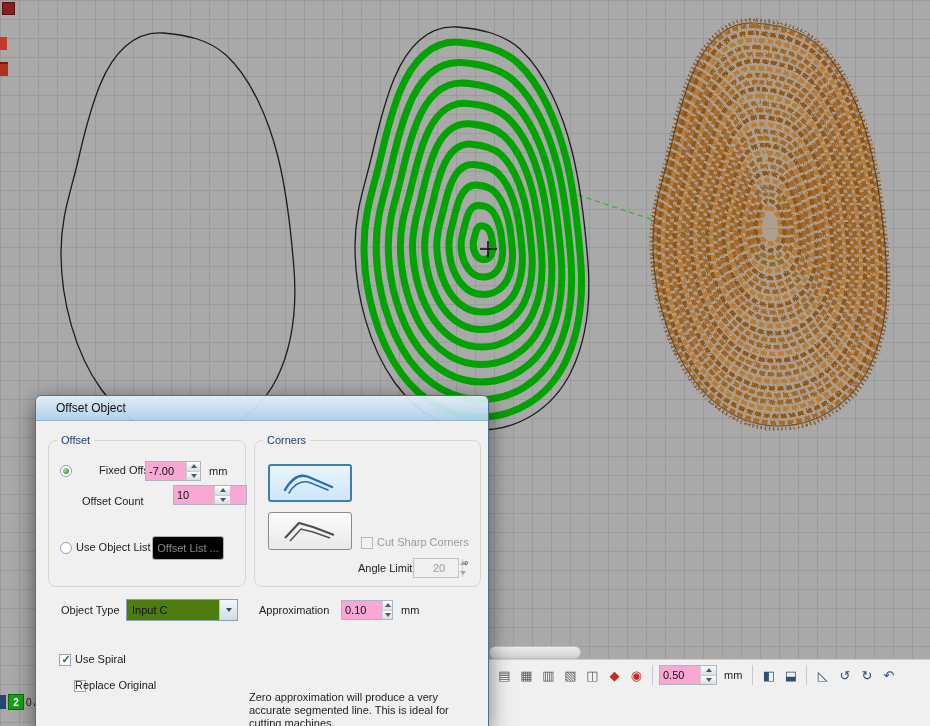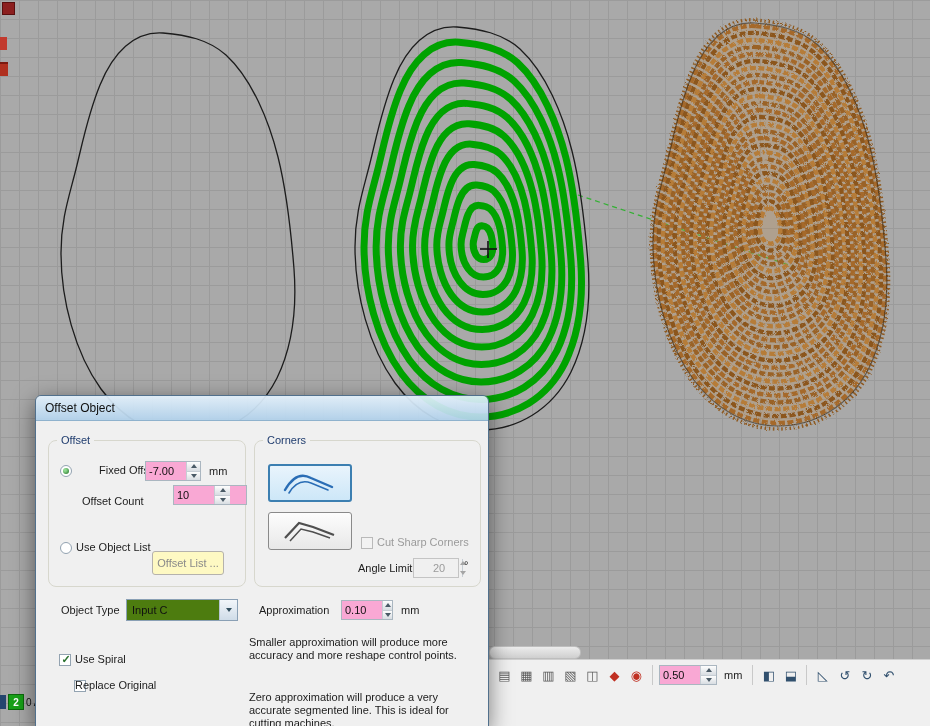--- a/index.html
+++ b/index.html
@@ -57,21 +57,21 @@
   .spin.disabled{background:#f0f0f0;border-color:#c4c4c4;}
   .spin.disabled input{color:#9b9b9b;}
   .spin.disabled .btns span{background:#ececec;}
   .spin.disabled .btns span.up::after{border-bottom-color:#a5a5a5;}
   .spin.disabled .btns span.dn::after{border-top-color:#a5a5a5;}
 
   
   .dialog{position:absolute;left:35px;top:395px;width:452px;height:331px;z-index:10;
     border:1px solid #51708c;border-radius:6px 6px 0 0;overflow:hidden;
     box-shadow:0 6px 22px rgba(0,0,0,.5);}
-  .dialog .titlebar{height:24px;display:flex;align-items:center;padding-left:9px;
+  .dialog .titlebar{height:24px;display:flex;align-items:center;padding-left:20px;
     background:linear-gradient(rgba(228,242,253,.93), rgba(180,212,238,.93));
     border-bottom:1px solid #8fb2cd;font-size:12px;color:#101010;}
   .dialog .body{position:relative;height:307px;background:#f0f0f0;font-size:11px;color:#1c1c1c;}
 
   .group{position:absolute;border:1px solid #d7d7cd;border-radius:8px;}
   .group > .glabel{position:absolute;top:-7px;left:8px;background:#f0f0f0;padding:0 4px;
     color:#1f3c6e;font-size:11px;}
   #group-offset{left:12px;top:19px;width:196px;height:145px;}
   #group-corners{left:218px;top:19px;width:225px;height:145px;}
 
@@ -86,21 +86,21 @@
 
   .cb{width:12px;height:12px;border:1px solid #93a3b1;background:#fff;box-sizing:border-box;
     display:inline-block;position:relative;}
   .cb.checked::after{content:"✓";position:absolute;left:0;top:-2px;width:12px;text-align:center;
     color:#2c7330;font-size:11px;font-weight:bold;}
   .cb.disabled{border-color:#b9b9b9;background:#f2f2f2;}
 
   .btn{display:inline-flex;align-items:center;justify-content:center;
     border:1px solid #8a9097;border-radius:3px;background:linear-gradient(#fdfdfd,#e4e4e4);
     font-size:11px;cursor:default;}
-  .btn.disabled{border-color:#b5b2ad;background:#fef9c3;color:#8a8a8a;margin-top:15px;}
+  .btn.disabled{border-color:#b5b2ad;background:#000000;color:#8a8a8a;}
 
   .corner-btn{width:84px;height:38px;display:flex;align-items:center;justify-content:center;
     border:1px solid #8a8a8a;border-radius:3px;background:linear-gradient(#fdfdfd,#e8e8e8);box-sizing:border-box;}
   .corner-btn.selected{border:2px solid #3c7fb1;background:linear-gradient(#e9f4fc,#cde7f8);}
 
   .combo{display:inline-flex;height:22px;border:1px solid #8aa0b5;background:#4d7c0f;
     align-items:center;box-sizing:border-box;}
   .combo .txt{padding:0 5px;font-size:11px;width:82px;color:#111;}
   .combo .arrow{width:17px;height:100%;background:linear-gradient(#f2f6fa,#cfdce8);
     border-left:1px solid #b7c6d4;display:flex;align-items:center;justify-content:center;}
@@ -306,16 +306,15 @@
     <span class="lbl abs" style="left:365px;top:183px;">mm</span>
 
     
     <span class="cb checked abs" style="left:23px;top:233px;"></span>
     <span class="lbl abs" style="left:39px;top:232px;">Use Spiral</span>
 
     <span class="cb abs" style="left:23px;top:259px;"></span>
     <span class="lbl abs" style="left:39px;top:258px;">Replace Original</span>
 
     
-    <div class="note abs" style="left:213px;top:215px;">Smaller approximation will produce more accuracy and more reshape control points.</div>
     <div class="note abs" style="left:213px;top:270px;">Zero approximation will produce a very accurate segmented line. This is ideal for cutting machines.</div>
   </div>
 </div>
 
 </body></html>

